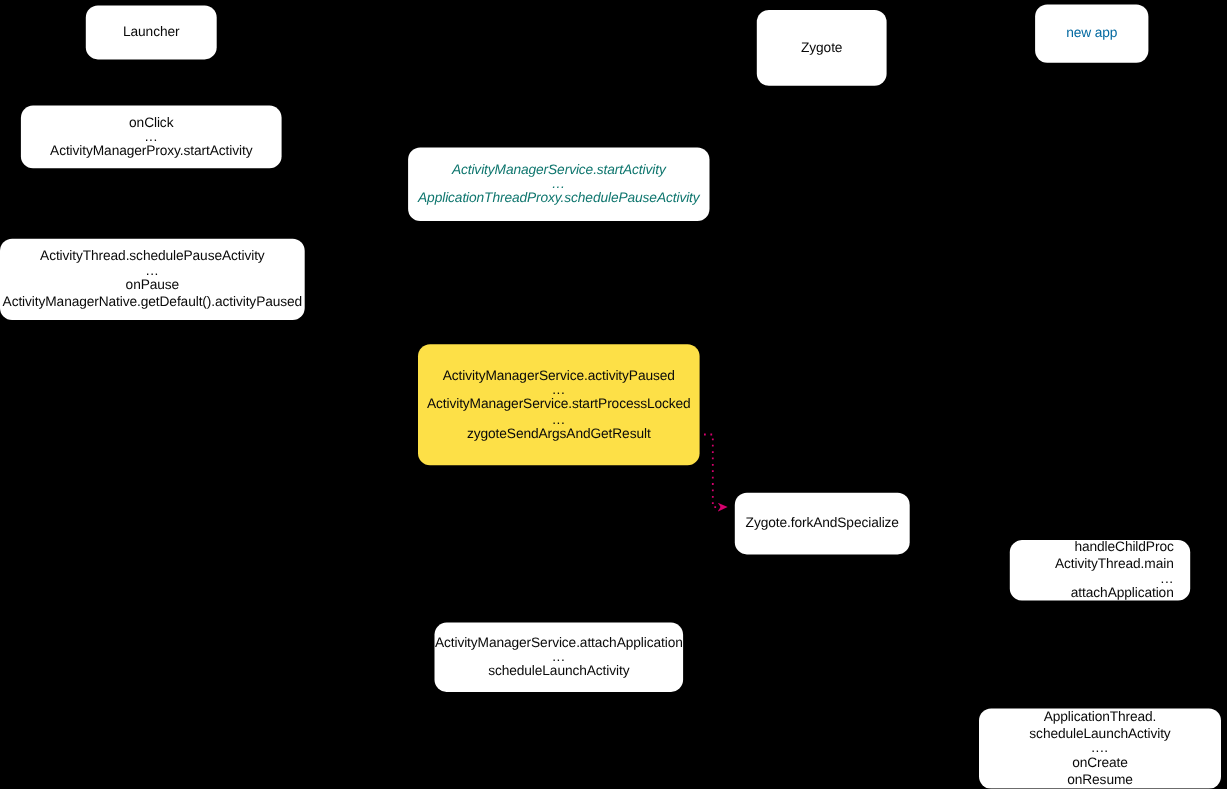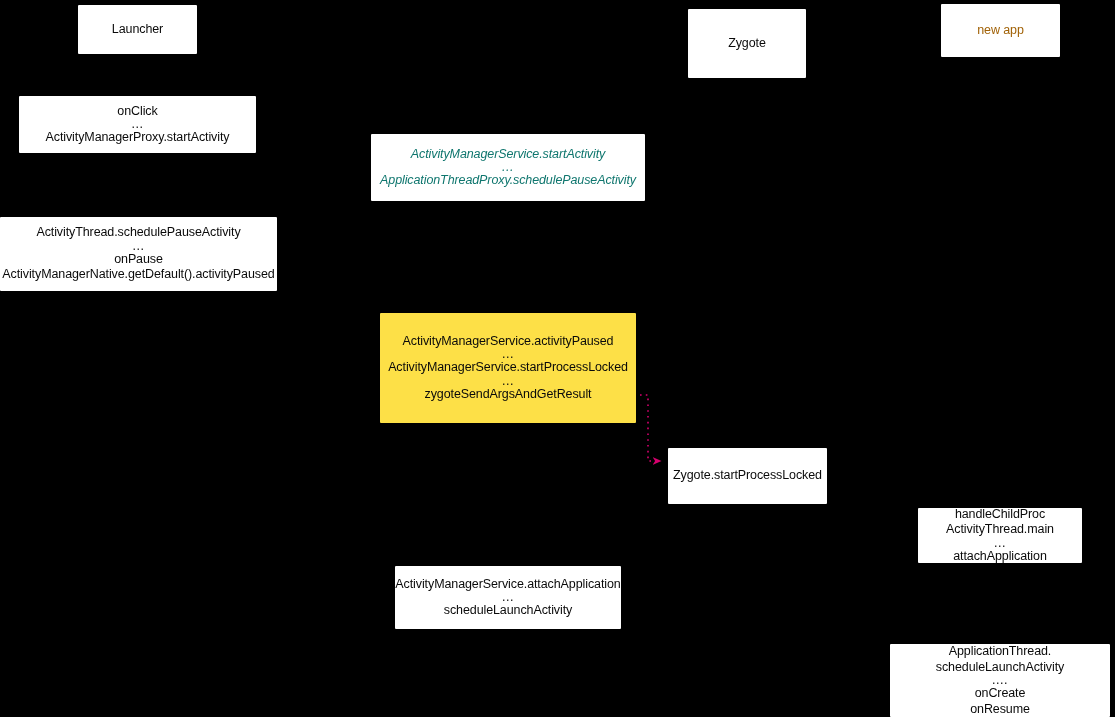--- a/index.html
+++ b/index.html
@@ -15,21 +15,21 @@
     position: relative;
     width: 1115px;
     height: 717px;
     background: #000000;
     overflow: hidden;
   }
   .node {
     position: absolute;
     background: #ffffff;
     color: #0a0a0a;
-    border-radius: 1px;
+    border-radius: 11px;
     box-sizing: border-box;
     display: flex;
     flex-direction: column;
     align-items: center;
     justify-content: center;
     text-align: center;
     font-size: 12.5px;
     line-height: 15.5px;
     letter-spacing: -0.1px;
     padding: 4px 15px;
@@ -69,21 +69,21 @@
         </marker>
       </defs>
       <path d="M 640 395 L 648 395 L 648 461 L 660 461" fill="none" stroke="#d6006e" stroke-width="1.6" stroke-dasharray="1.6 4.2" stroke-linecap="butt" marker-end="url(#ah-zygote-fork-arrow)"></path>
     </svg>
 <div class="node lane" style="left: 78px; top: 5px; width: 119px; height: 49px; background: rgb(255, 255, 255); color: rgb(10, 10, 10);">
       <span class="ln">Launcher</span>
     </div>
     <div class="node lane" style="left: 688px; top: 9px; width: 118px; height: 69px; background: rgb(255, 255, 255); color: rgb(10, 10, 10);">
       <span class="ln">Zygote</span>
     </div>
-    <div class="node lane" style="left: 941px; top: 4px; width: 119px; height: 53px; background: rgb(255, 255, 255); color: #a16207;">
+    <div class="node lane" style="left: 941px; top: 4px; width: 103px; height: 53px; background: rgb(255, 255, 255); color: #0369a1;">
       <span class="ln">new app</span>
     </div>
     <div class="node" style="left: 19px; top: 96px; width: 237px; height: 57px; background: rgb(255, 255, 255); color: rgb(10, 10, 10);">
       <span class="ln">onClick</span>
       <span class="ell">...</span>
       <span class="ln">ActivityManagerProxy.startActivity</span>
     </div>
     <div class="node" style="left: 371px; top: 134px; width: 274px; height: 67px; background: rgb(255, 255, 255); color: #0f766e; font-style: italic;">
       <span class="ln">ActivityManagerService.startActivity</span>
       <span class="ell">...</span>
@@ -96,23 +96,23 @@
       <span class="ln">ActivityManagerNative.getDefault().activityPaused</span>
     </div>
     <div class="node" style="left: 380px; top: 313px; width: 256px; height: 110px; background: #fde047; color: rgb(10, 10, 10);">
       <span class="ln">ActivityManagerService.activityPaused</span>
       <span class="ell">...</span>
       <span class="ln">ActivityManagerService.startProcessLocked</span>
       <span class="ell">...</span>
       <span class="ln">zygoteSendArgsAndGetResult</span>
     </div>
     <div class="node" style="left: 668px; top: 448px; width: 159px; height: 56px; background: rgb(255, 255, 255); color: rgb(10, 10, 10);">
-      <span class="ln">Zygote.startProcessLocked</span>
+      <span class="ln">Zygote.forkAndSpecialize</span>
     </div>
-    <div class="node" style="left: 918px; top: 508px; width: 164px; height: 55px; background: rgb(255, 255, 255); color: rgb(10, 10, 10);">
+    <div class="node" style="left: 918px; top: 491px; width: 164px; height: 55px; background: rgb(255, 255, 255); color: rgb(10, 10, 10); align-items: flex-end;">
       <span class="ln">handleChildProc</span>
       <span class="ln">ActivityThread.main</span>
       <span class="ell">...</span>
       <span class="ln">attachApplication</span>
     </div>
     <div class="node" style="left: 395px; top: 566px; width: 226px; height: 63px; background: rgb(255, 255, 255); color: rgb(10, 10, 10);">
       <span class="ln">ActivityManagerService.attachApplication</span>
       <span class="ell">...</span>
       <span class="ln">scheduleLaunchActivity</span>
     </div>

